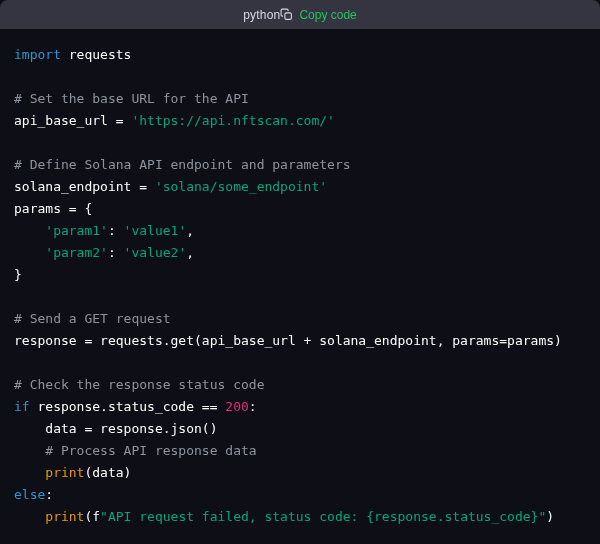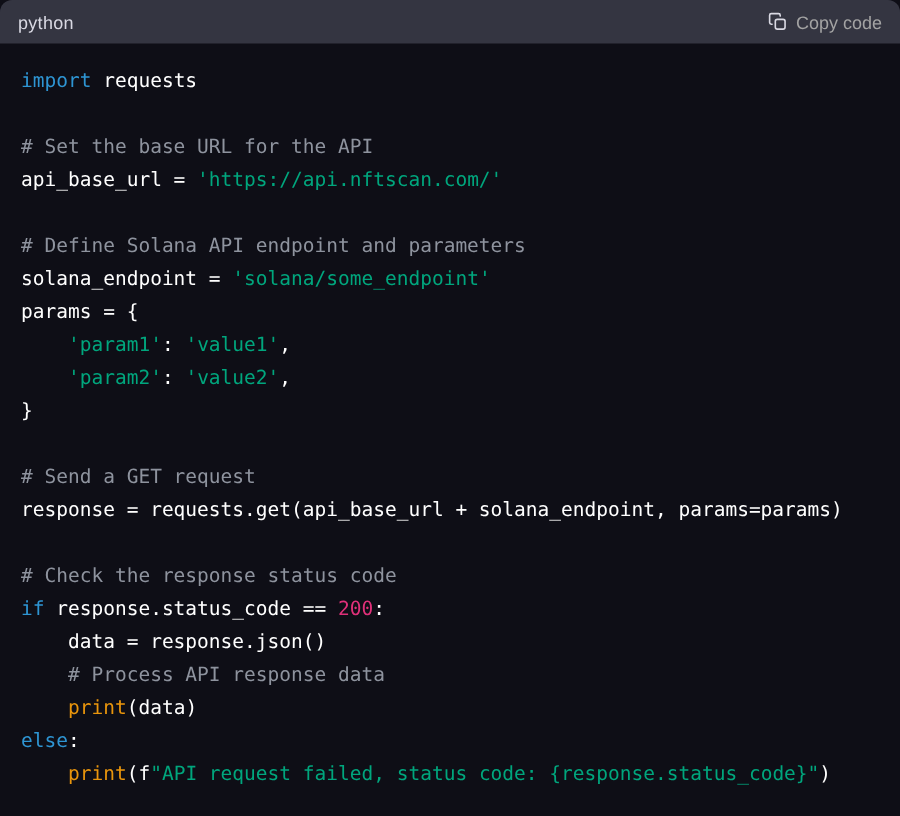--- a/index.html
+++ b/index.html
@@ -19,38 +19,38 @@
     overflow: hidden;
     display: flex;
     flex-direction: column;
   }
   .code-header {
     height: 29px;
     flex: 0 0 29px;
     background: #343541;
     display: flex;
     align-items: center;
-    justify-content: space-between;
+    justify-content: center;
     padding: 0 12px;
     font-family: "Liberation Sans", sans-serif;
   }
   .lang-label {
     color: #d9d9e3;
     font-size: 12px;
     letter-spacing: 0.2px;
   }
   .copy-btn {
     display: flex;
     align-items: center;
     gap: 6px;
     background: none;
     border: none;
     padding: 0;
     margin: 0;
-    color: #a3a3a3;
+    color: #22c55e;
     font-size: 12px;
     font-family: "Liberation Sans", sans-serif;
     cursor: pointer;
   }
   .copy-btn svg {
     display: block;
     stroke: #d9d9e3;
   }
   .code-body {
     margin: 0;

